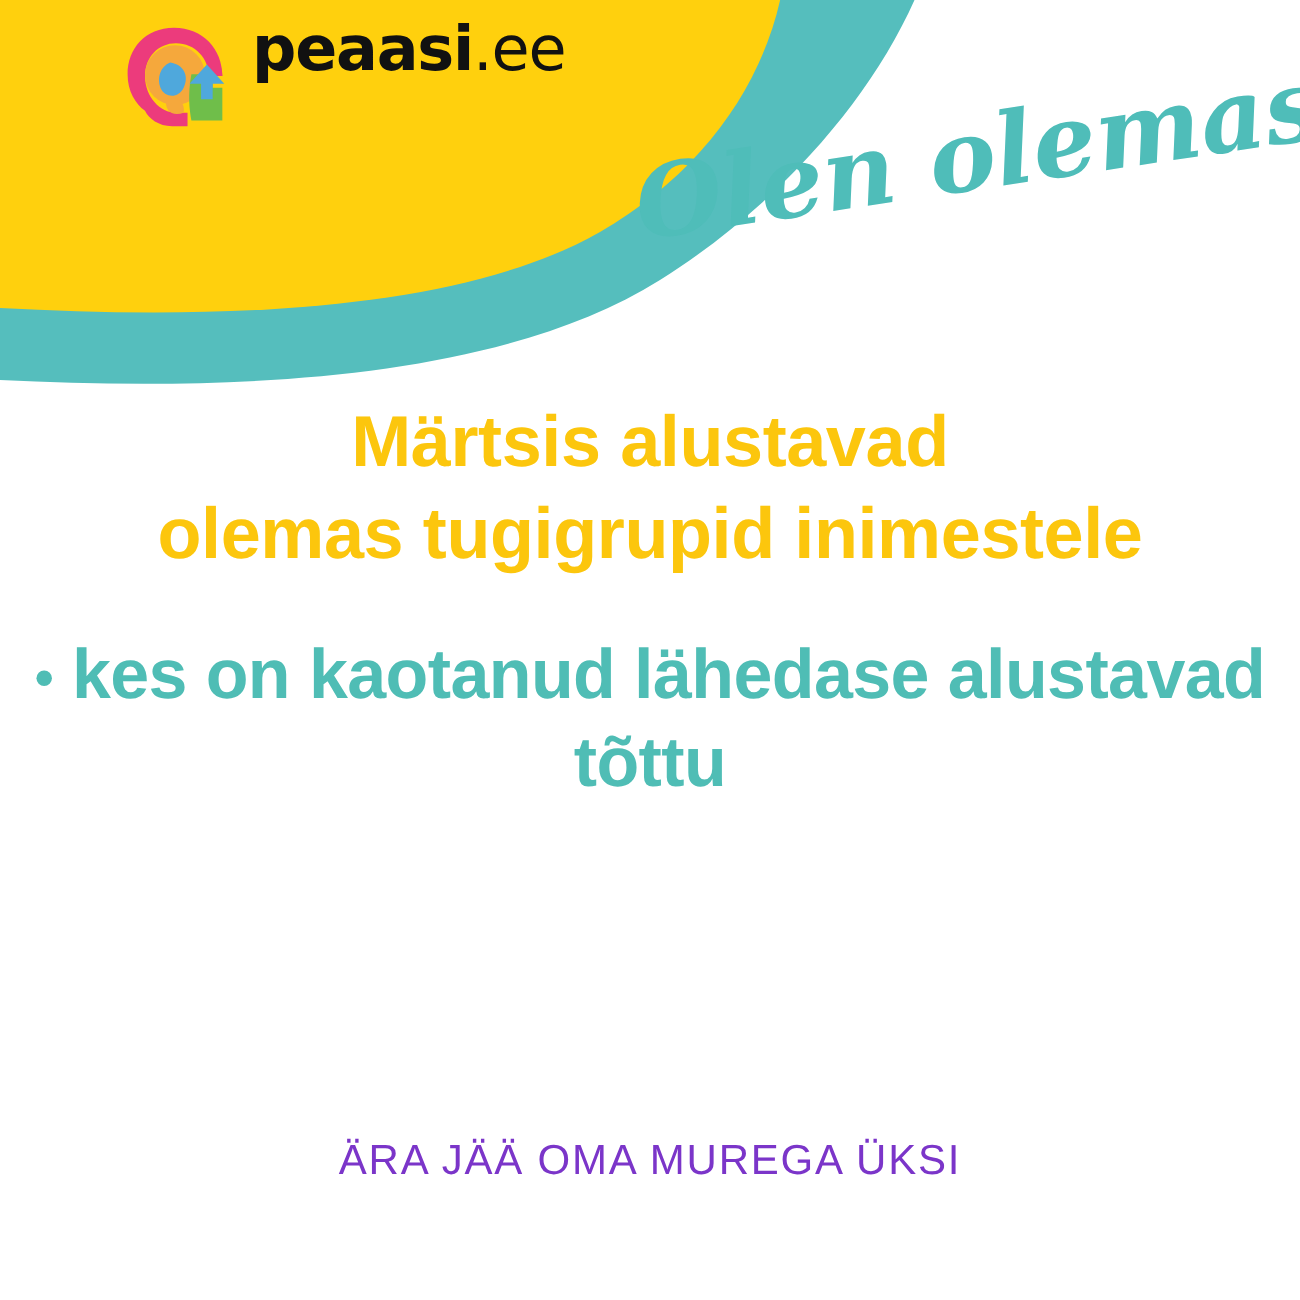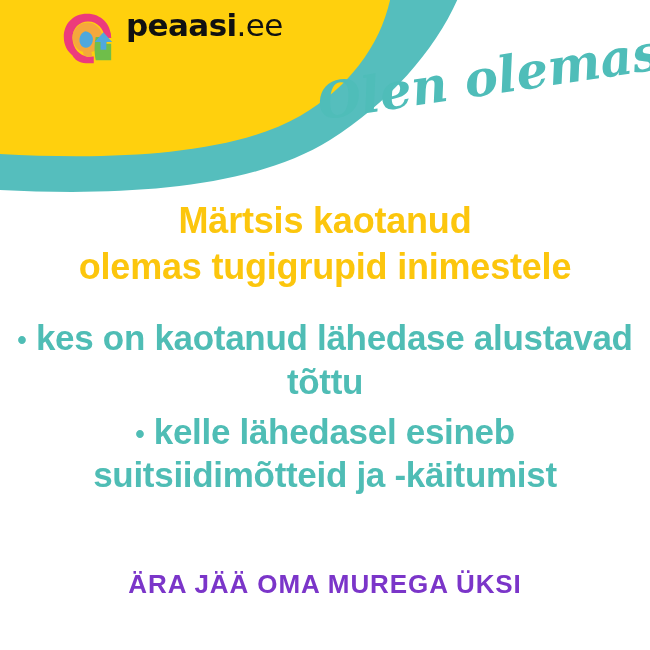--- a/index.html
+++ b/index.html
@@ -102,22 +102,22 @@
   }
   #bullet-list li .bullet-dot { font-size: 27px; vertical-align: middle; }
 
   #footer-line {
     position: absolute;
     left: 0;
     top: 569px;
     width: 650px;
     text-align: center;
     color: #7b35c9;
-    font-weight: bold;
-    font-size: 26px;
+    font-weight: normal;
+    font-size: 21px;
     letter-spacing: 0.9px;
     z-index: 3;
   }
 </style>
 </head>
 <body>
 
 <div id="poster">
 
   <svg id="deco-layer" viewBox="0 0 650 650">
@@ -152,31 +152,27 @@
     <div id="logo-word">
       <span class="brand">peaasi</span><span class="tld">.ee</span>
     </div>
   </div>
 
   <div id="script-tagline">Olen olemas!</div>
 
   <div id="content">
 
     <div class="headline">
-      <span class="hl-line">Märtsis kaotanud</span>
+      <span class="hl-line">Märtsis alustavad</span>
       <span class="hl-line">olemas tugigrupid inimestele</span>
     </div>
 
     <ul id="bullet-list">
       <li>
         <span class="bullet-dot">•</span>
         <span>kes on kaotanud lähedase alustavad tõttu</span>
-      </li>
-      <li>
-        <span class="bullet-dot">•</span>
-        <span>kelle lähedasel esineb suitsiidimõtteid ja -käitumist</span>
       </li>
     </ul>
   </div>
 
   <div id="footer-line">ÄRA JÄÄ OMA MUREGA ÜKSI</div>
 
 </div>
 
 </body></html>

